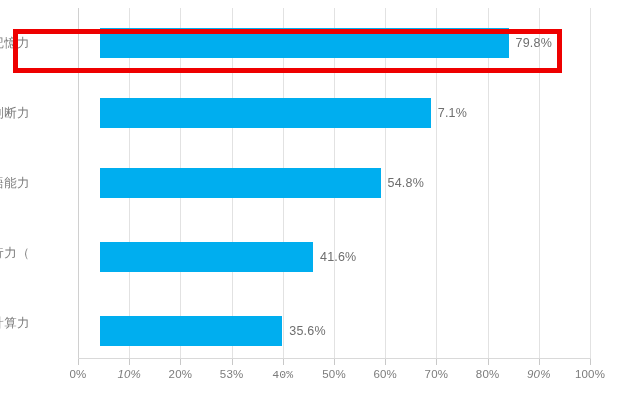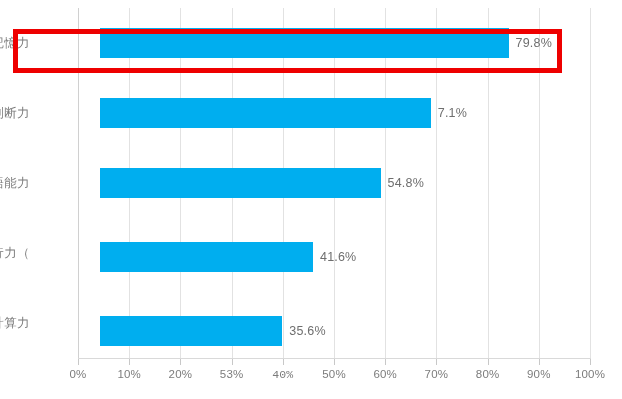--- a/index.html
+++ b/index.html
@@ -177,37 +177,37 @@
         </div>
       </div>
   </div>
 
   <div class="axisline"></div>
 
   <div id="ticks">
       <div class="tick" style="left: 78px;"></div>
       <div class="tick-label" style="left: 78px;">0%</div>
       <div class="tick" style="left: 129.2px;"></div>
-      <div class="tick-label" style="left: 129.2px;">10%</div>
+      <div class="tick-label" style="left: 129.2px; font-style: italic;">10%</div>
       <div class="tick" style="left: 180.4px;"></div>
       <div class="tick-label" style="left: 180.4px;">20%</div>
       <div class="tick" style="left: 231.6px;"></div>
       <div class="tick-label" style="left: 231.6px;">53%</div>
       <div class="tick" style="left: 282.8px;"></div>
       <div class="tick-label" style="left: 282.8px; font-family: Liberation Mono, monospace;">40%</div>
       <div class="tick" style="left: 334px;"></div>
       <div class="tick-label" style="left: 334px;">50%</div>
       <div class="tick" style="left: 385.2px;"></div>
       <div class="tick-label" style="left: 385.2px;">60%</div>
       <div class="tick" style="left: 436.4px;"></div>
       <div class="tick-label" style="left: 436.4px;">70%</div>
       <div class="tick" style="left: 487.6px;"></div>
       <div class="tick-label" style="left: 487.6px;">80%</div>
       <div class="tick" style="left: 538.8px;"></div>
-      <div class="tick-label" style="left: 538.8px;">90%</div>
+      <div class="tick-label" style="left: 538.8px; font-style: italic;">90%</div>
       <div class="tick" style="left: 590px;"></div>
       <div class="tick-label" style="left: 590px;">100%</div>
     </div>
 
   <div id="cat-labels">
       <div class="cat-label" style="top: 8px;">記憶力</div>
       <div class="cat-label" style="top: 78px;">判断力</div>
       <div class="cat-label" style="top: 148px;">言語能力</div>
       <div class="cat-label" style="top: 218px;">遂行力（</div>
       <div class="cat-label" style="top: 288px;">計算力</div>

